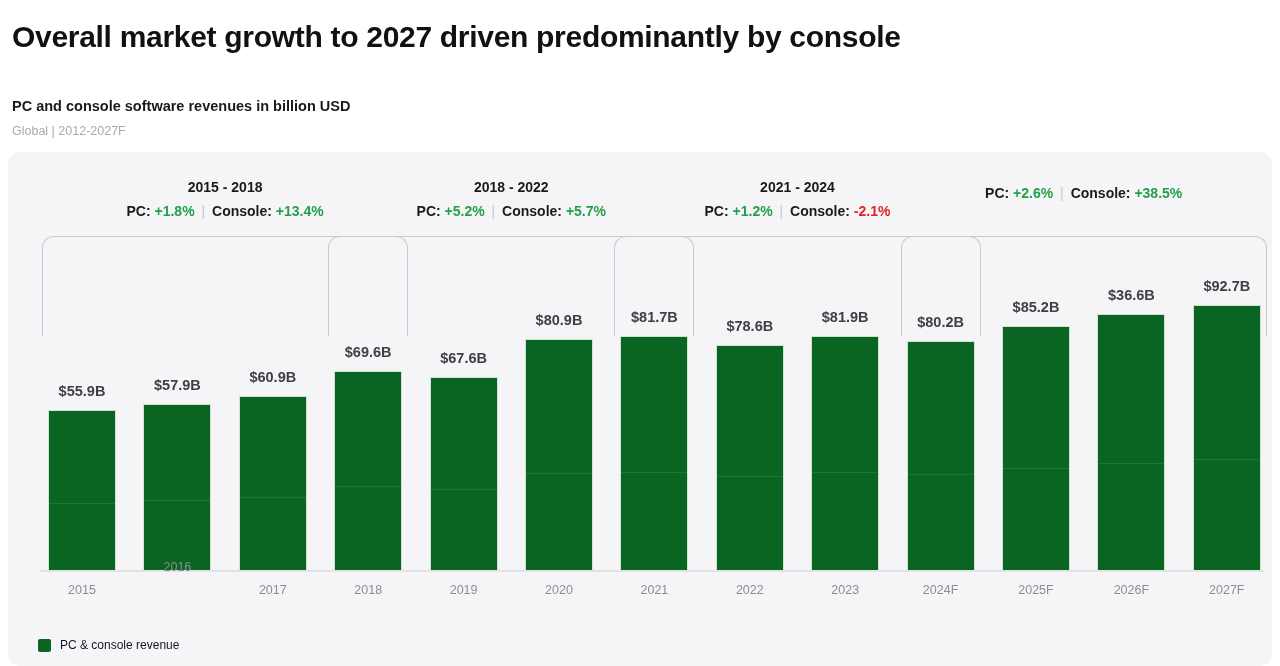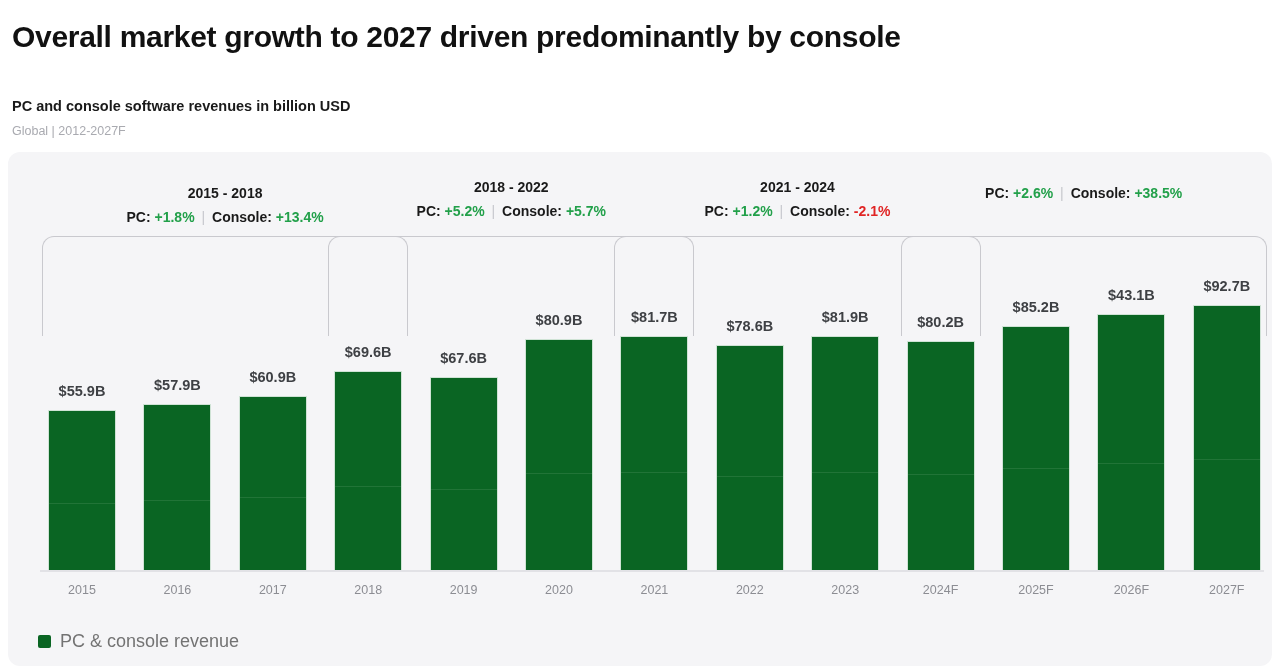--- a/index.html
+++ b/index.html
@@ -139,37 +139,37 @@
     align-items: center;
     gap: 9px;
   }
   .legend-swatch {
     width: 13px; height: 13px;
     background: #0a6523;
     border-radius: 2px;
     display: inline-block;
   }
   .legend-label {
-    font-size: 18px;
-    color: #737373;
+    font-size: 12px;
+    color: #0f172a;
     white-space: nowrap;
   }
 </style>
 </head>
 <body>
 
 <div id="root">
 
   <div class="title">Overall market growth to 2027 driven predominantly by console</div>
   <div class="subtitle">PC and console software revenues in billion USD</div>
   <div class="scope">Global | 2012-2027F</div>
 
   <div class="panel">
 
-    <div class="period" id="period-0" style="left: 34px; width: 366.2px; top: 32px;">
+    <div class="period" id="period-0" style="left: 34px; width: 366.2px; top: 26px;">
       <div class="period-range">2015 - 2018</div>
       <div class="period-stats">
         <span>PC:</span>
         <span class="pos">+1.8%</span>
         <span class="sep">|</span>
         <span>Console:</span>
         <span class="pos">+13.4%</span>
       </div>
     </div>
 
@@ -214,21 +214,21 @@
       <div class="axis-line"></div>
     <div class="bar" style="left: 40px; top: 258.2px; height: 159.8px; background: rgb(10, 101, 35);">
           <div class="split" style="bottom: 66.3172px;"></div>
         </div>
         <div class="bar-value" style="left: 14px; top: 231.2px; text-align: center;">$55.9B</div>
         <div class="bar-cat" style="left: 14px; top: 431px;">2015</div>
         <div class="bar" style="left: 135.4px; top: 252.482px; height: 165.518px; background: rgb(10, 101, 35);">
           <div class="split" style="bottom: 68.6899px;"></div>
         </div>
         <div class="bar-value" style="left: 109.4px; top: 225.482px;">$57.9B</div>
-        <div class="bar-cat" style="left: 109.4px; top: 431px;">2016</div>
+        <div class="bar-cat" style="left: 109.4px; top: 408px;">2016</div>
         <div class="bar" style="left: 230.8px; top: 243.906px; height: 174.094px; background: rgb(10, 101, 35);">
           <div class="split" style="bottom: 72.2489px;"></div>
         </div>
         <div class="bar-value" style="left: 204.8px; top: 216.906px;">$60.9B</div>
         <div class="bar-cat" style="left: 204.8px; top: 431px;">2017</div>
         <div class="bar" style="left: 326.2px; top: 219.036px; height: 198.964px; background: rgb(10, 101, 35);">
           <div class="split" style="bottom: 82.5702px;"></div>
         </div>
         <div class="bar-value" style="left: 300.2px; top: 192.036px;">$69.6B</div>
         <div class="bar-cat" style="left: 300.2px; top: 431px;">2018</div>
@@ -263,21 +263,21 @@
         <div class="bar-value" style="left: 872.6px; top: 161.734px;">$80.2B</div>
         <div class="bar-cat" style="left: 872.6px; top: 431px;">2024F</div>
         <div class="bar" style="left: 994px; top: 174.44px; height: 243.56px; background: rgb(10, 101, 35);">
           <div class="split" style="bottom: 101.077px;"></div>
         </div>
         <div class="bar-value" style="left: 968px; top: 147.44px;">$85.2B</div>
         <div class="bar-cat" style="left: 968px; top: 431px;">2025F</div>
         <div class="bar" style="left: 1089.4px; top: 161.576px; height: 256.424px; background: rgb(10, 101, 35);">
           <div class="split" style="bottom: 106.416px;"></div>
         </div>
-        <div class="bar-value" style="left: 1063.4px; top: 134.576px;">$43.1B</div>
+        <div class="bar-value" style="left: 1063.4px; top: 134.576px;">$36.6B</div>
         <div class="bar-cat" style="left: 1063.4px; top: 431px;">2026F</div>
         <div class="bar" style="left: 1184.8px; top: 153px; height: 265px; background: rgb(10, 101, 35);">
           <div class="split" style="bottom: 109.975px;"></div>
         </div>
         <div class="bar-value" style="left: 1158.8px; top: 126px;">$92.7B</div>
         <div class="bar-cat" style="left: 1158.8px; top: 431px;">2027F</div>
       </div>
 
     <div class="legend">
       <span class="legend-swatch"></span>

